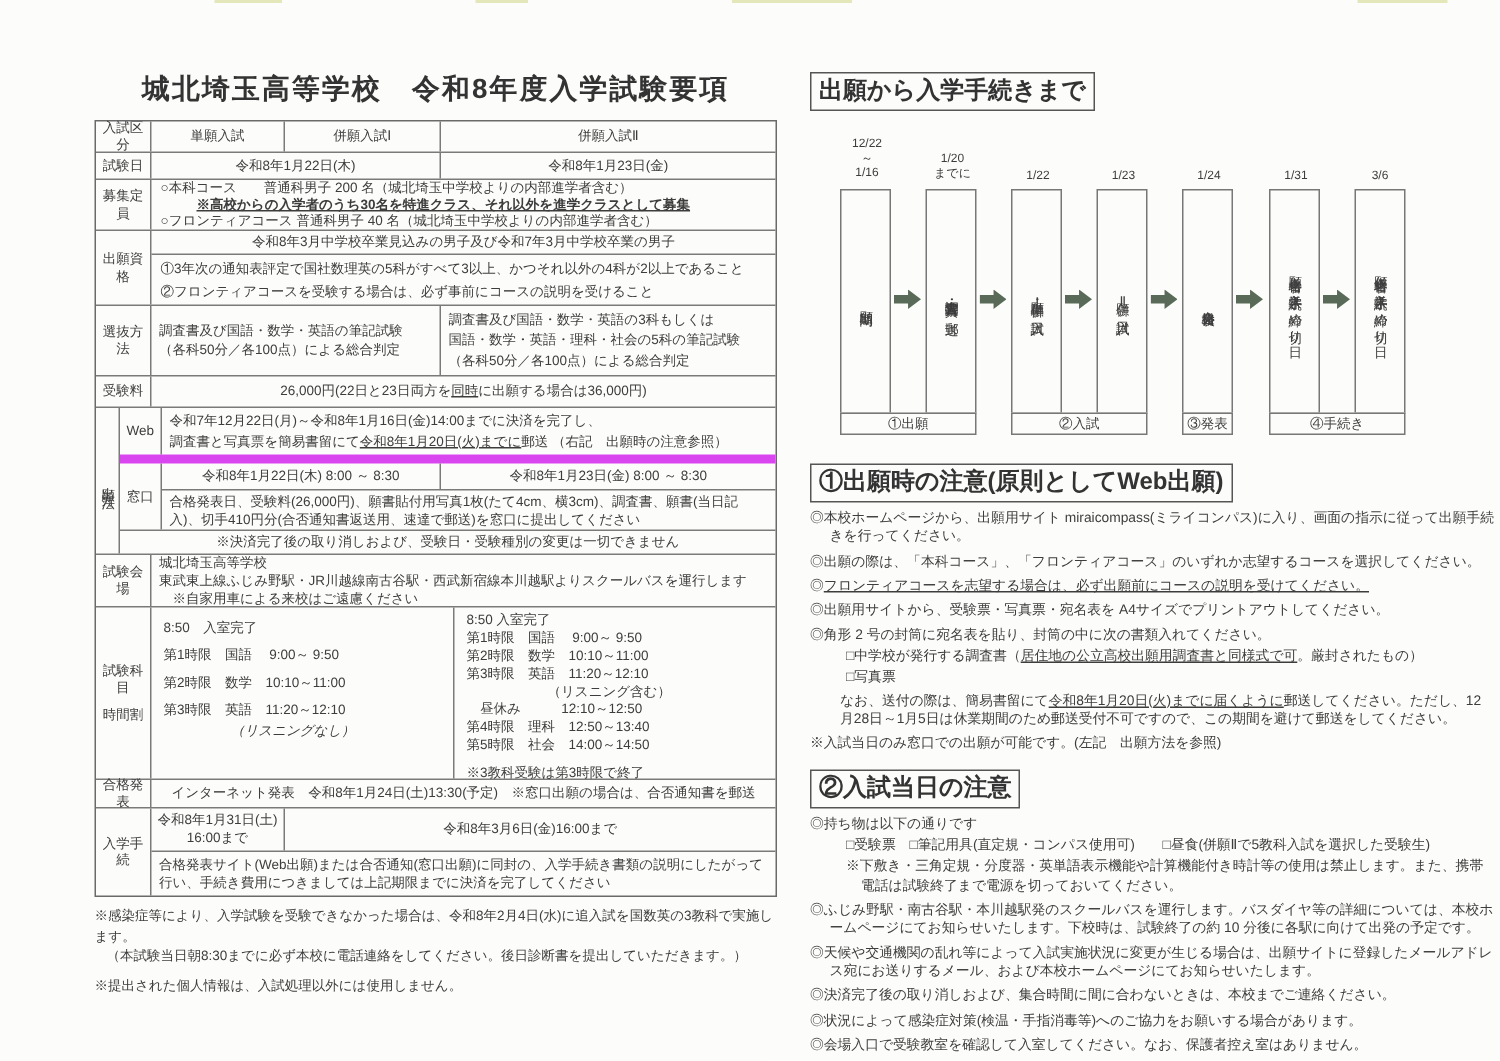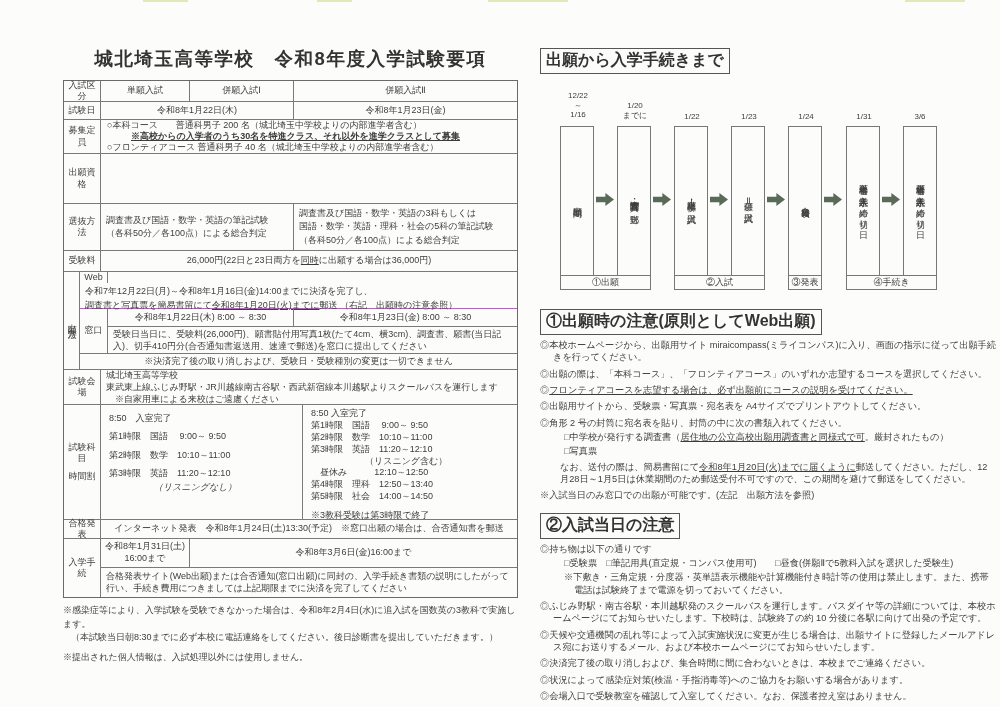--- a/index.html
+++ b/index.html
@@ -29,21 +29,21 @@
 
   .cap-line{padding-left:4px;}
   .cap-ind{padding-left:28px;}
 
   .elig-top{height:19px;border-bottom:1px solid #7a7a7a;display:flex;align-items:center;justify-content:center;}
   .elig-bottom{flex:1;display:flex;flex-direction:column;justify-content:center;padding:2px 6px;line-height:1.6;}
 
   .vlbl{width:16px;min-width:16px;border-right:1px solid #7a7a7a;display:flex;align-items:center;justify-content:center;
         writing-mode:vertical-rl;text-orientation:upright;letter-spacing:2px;box-sizing:border-box;}
   .sublbl{width:28px;min-width:28px;border-right:1px solid #7a7a7a;display:flex;align-items:center;justify-content:center;box-sizing:border-box;}
-  .r7web{display:flex;height:36px;border-bottom:1px solid #d946ef;flex-direction:column;}
+  .r7web{display:flex;height:36px;border-bottom:6px solid #d946ef;}
   .r7win{display:flex;height:44px;border-bottom:1px solid #7a7a7a;}
   .windaterow{display:flex;height:18px;border-bottom:1px solid #7a7a7a;}
   .wd1{width:186px;min-width:186px;border-right:1px solid #7a7a7a;display:flex;align-items:center;justify-content:center;box-sizing:border-box;}
   .wd2{flex:1;display:flex;align-items:center;justify-content:center;}
   .r7note{height:17px;display:flex;align-items:center;justify-content:center;}
 
   .sched-left{line-height:2.05;padding:4px 0 0 8px;}
   .sched-right{line-height:1.32;padding:3px 0 0 8px;}
   .sched-right .lastline{margin-top:7px;}
   .schedlbl-gap{margin-top:6px;}
@@ -100,20 +100,27 @@
         <div class="lbl">募集定員</div>
         <div class="colflex" style="justify-content:center;padding:1px 2px;">
           <div class="cap-line">○本科コース　　普通科男子 200 名（城北埼玉中学校よりの内部進学者含む）</div>
           <div class="cap-ind ubold">※高校からの入学者のうち30名を特進クラス、それ以外を進学クラスとして募集</div>
           <div class="cap-line">○フロンティアコース 普通科男子 40 名（城北埼玉中学校よりの内部進学者含む）</div>
         </div>
       </div>
 
       <div class="trow" style="height:50px;">
         <div class="lbl">出願資格</div>
+        <div class="colflex">
+          <div class="elig-top">令和8年3月中学校卒業見込みの男子及び令和7年3月中学校卒業の男子</div>
+          <div class="elig-bottom">
+            <div>①3年次の通知表評定で国社数理英の5科がすべて3以上、かつそれ以外の4科が2以上であること</div>
+            <div>②フロンティアコースを受験する場合は、必ず事前にコースの説明を受けること</div>
+          </div>
+        </div>
       </div>
 
       <div class="trow" style="height:47px;">
         <div class="lbl">選抜方法</div>
         <div class="cell cAB leftalign padcell" style="flex-direction:column;align-items:flex-start;justify-content:center;line-height:1.45;">
           <div>調査書及び国語・数学・英語の筆記試験</div>
           <div>（各科50分／各100点）による総合判定</div>
         </div>
         <div class="cell cC leftalign padcell" style="flex-direction:column;align-items:flex-start;justify-content:center;line-height:1.45;">
           <div>調査書及び国語・数学・英語の3科もしくは</div>
@@ -141,21 +148,21 @@
               <div><span>調査書と写真票を簡易書留にて</span><span class="u">令和8年1月20日(火)までに</span><span>郵送 （右記　出願時の注意参照）</span></div>
             </div>
           </div>
           <div class="r7win">
             <div class="sublbl">窓口</div>
             <div class="colflex">
               <div class="windaterow">
                 <div class="wd1">令和8年1月22日(木) 8:00 ～ 8:30</div>
                 <div class="wd2">令和8年1月23日(金) 8:00 ～ 8:30</div>
               </div>
-              <div style="flex:1;padding:1px 5px;line-height:1.35;">受験日当日に、受験料(26,000円)、願書貼付用写真1枚(たて4cm、横3cm)、調査書、願書(当日記入)、切手410円分(合否通知書返送用、速達で郵送)を窓口に提出してください</div>
+              <div style="flex:1;padding:1px 5px;line-height:1.35;">合格発表日、受験料(26,000円)、願書貼付用写真1枚(たて4cm、横3cm)、調査書、願書(当日記入)、切手410円分(合否通知書返送用、速達で郵送)を窓口に提出してください</div>
             </div>
           </div>
           <div class="r7note">※決済完了後の取り消しおよび、受験日・受験種別の変更は一切できません</div>
         </div>
       </div>
 
       <div class="trow" style="height:35px;">
         <div class="lbl">試験会場</div>
         <div class="colflex" style="justify-content:center;padding:1px 5px;line-height:1.35;">
           <div>城北埼玉高等学校</div>

